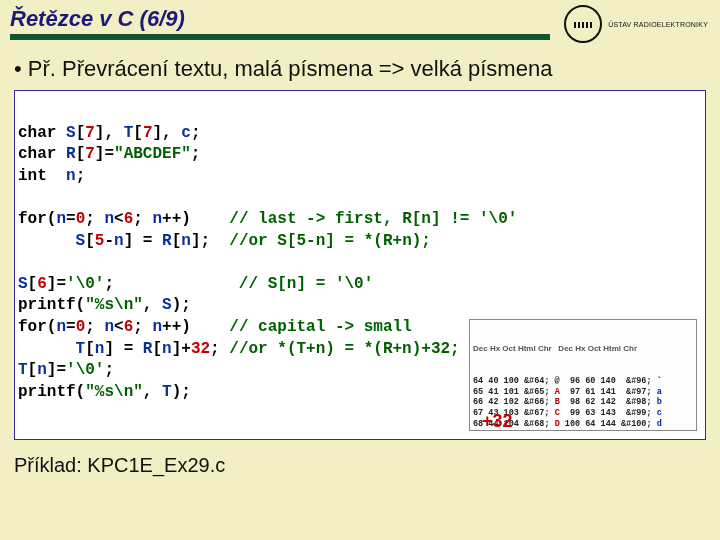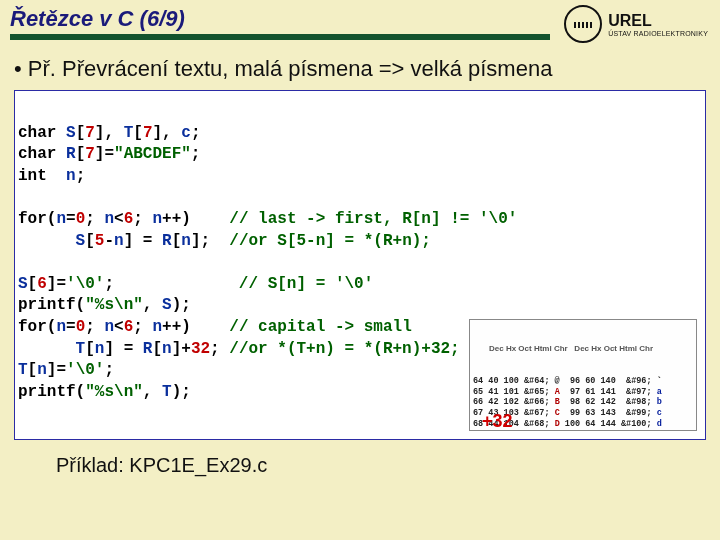--- a/index.html
+++ b/index.html
@@ -79,21 +79,20 @@
   }
   .kw { color: #000; font-weight: bold; }
   .id { color: #0a2f9c; }
   .num { color: #c00000; }
   .str { color: #006000; }
   .cmt { color: #006000; }
   .footer-example {
     font-size: 20px;
     color: #111;
     padding: 14px 0 0 14px;
-    margin-left: 42px;
   }
   .plus32 {
     position: absolute;
     bottom: 6px;
     left: 458px;
     color: #d00000;
     font-size: 18px;
     font-weight: bold;
     font-family: Arial, sans-serif;
     margin-left: 9px;
@@ -110,42 +109,40 @@
     font-size: 8.5px;
     line-height: 1.28;
     padding: 2px 2px 2px 3px;
     color: #222;
     overflow: hidden;
   }
   .ascii-hdr {
     font-size: 8px;
     color: #555;
     font-family: Arial, sans-serif;
-    margin-left: 16px;
   }
   .ascii-table .letR { color: #b00000; }
   .ascii-table .letB { color: #001a9a; }
 </style>
 </head>
 <body>
 
 <div class="header">
   <div class="title">Řetězce v C (6/9)</div>
   <div class="logo">
     <div class="logo-circle">
       <div class="logo-bars">
         <div class="logo-bar"></div>
           <div class="logo-bar"></div>
           <div class="logo-bar"></div>
           <div class="logo-bar"></div>
           <div class="logo-bar"></div>
       </div>
     </div>
     <div style="display:flex;flex-direction:column;">
-      <span class="logo-urel">UREL</span>
       <span class="logo-sub">ÚSTAV RADIOELEKTRONIKY</span>
     </div>
   </div>
 </div>
 
 <div class="content">
   <div class="bullet-line">• Př. Převrácení textu, malá písmena =&gt; velká písmena</div>
 
   <div class="codebox">
 <span><span class="kw">char </span><span class="id">S</span><span>[</span><span class="num">7</span><span>], </span><span class="id">T</span><span>[</span><span class="num">7</span><span>], </span><span class="id">c</span><span>;</span></span>

